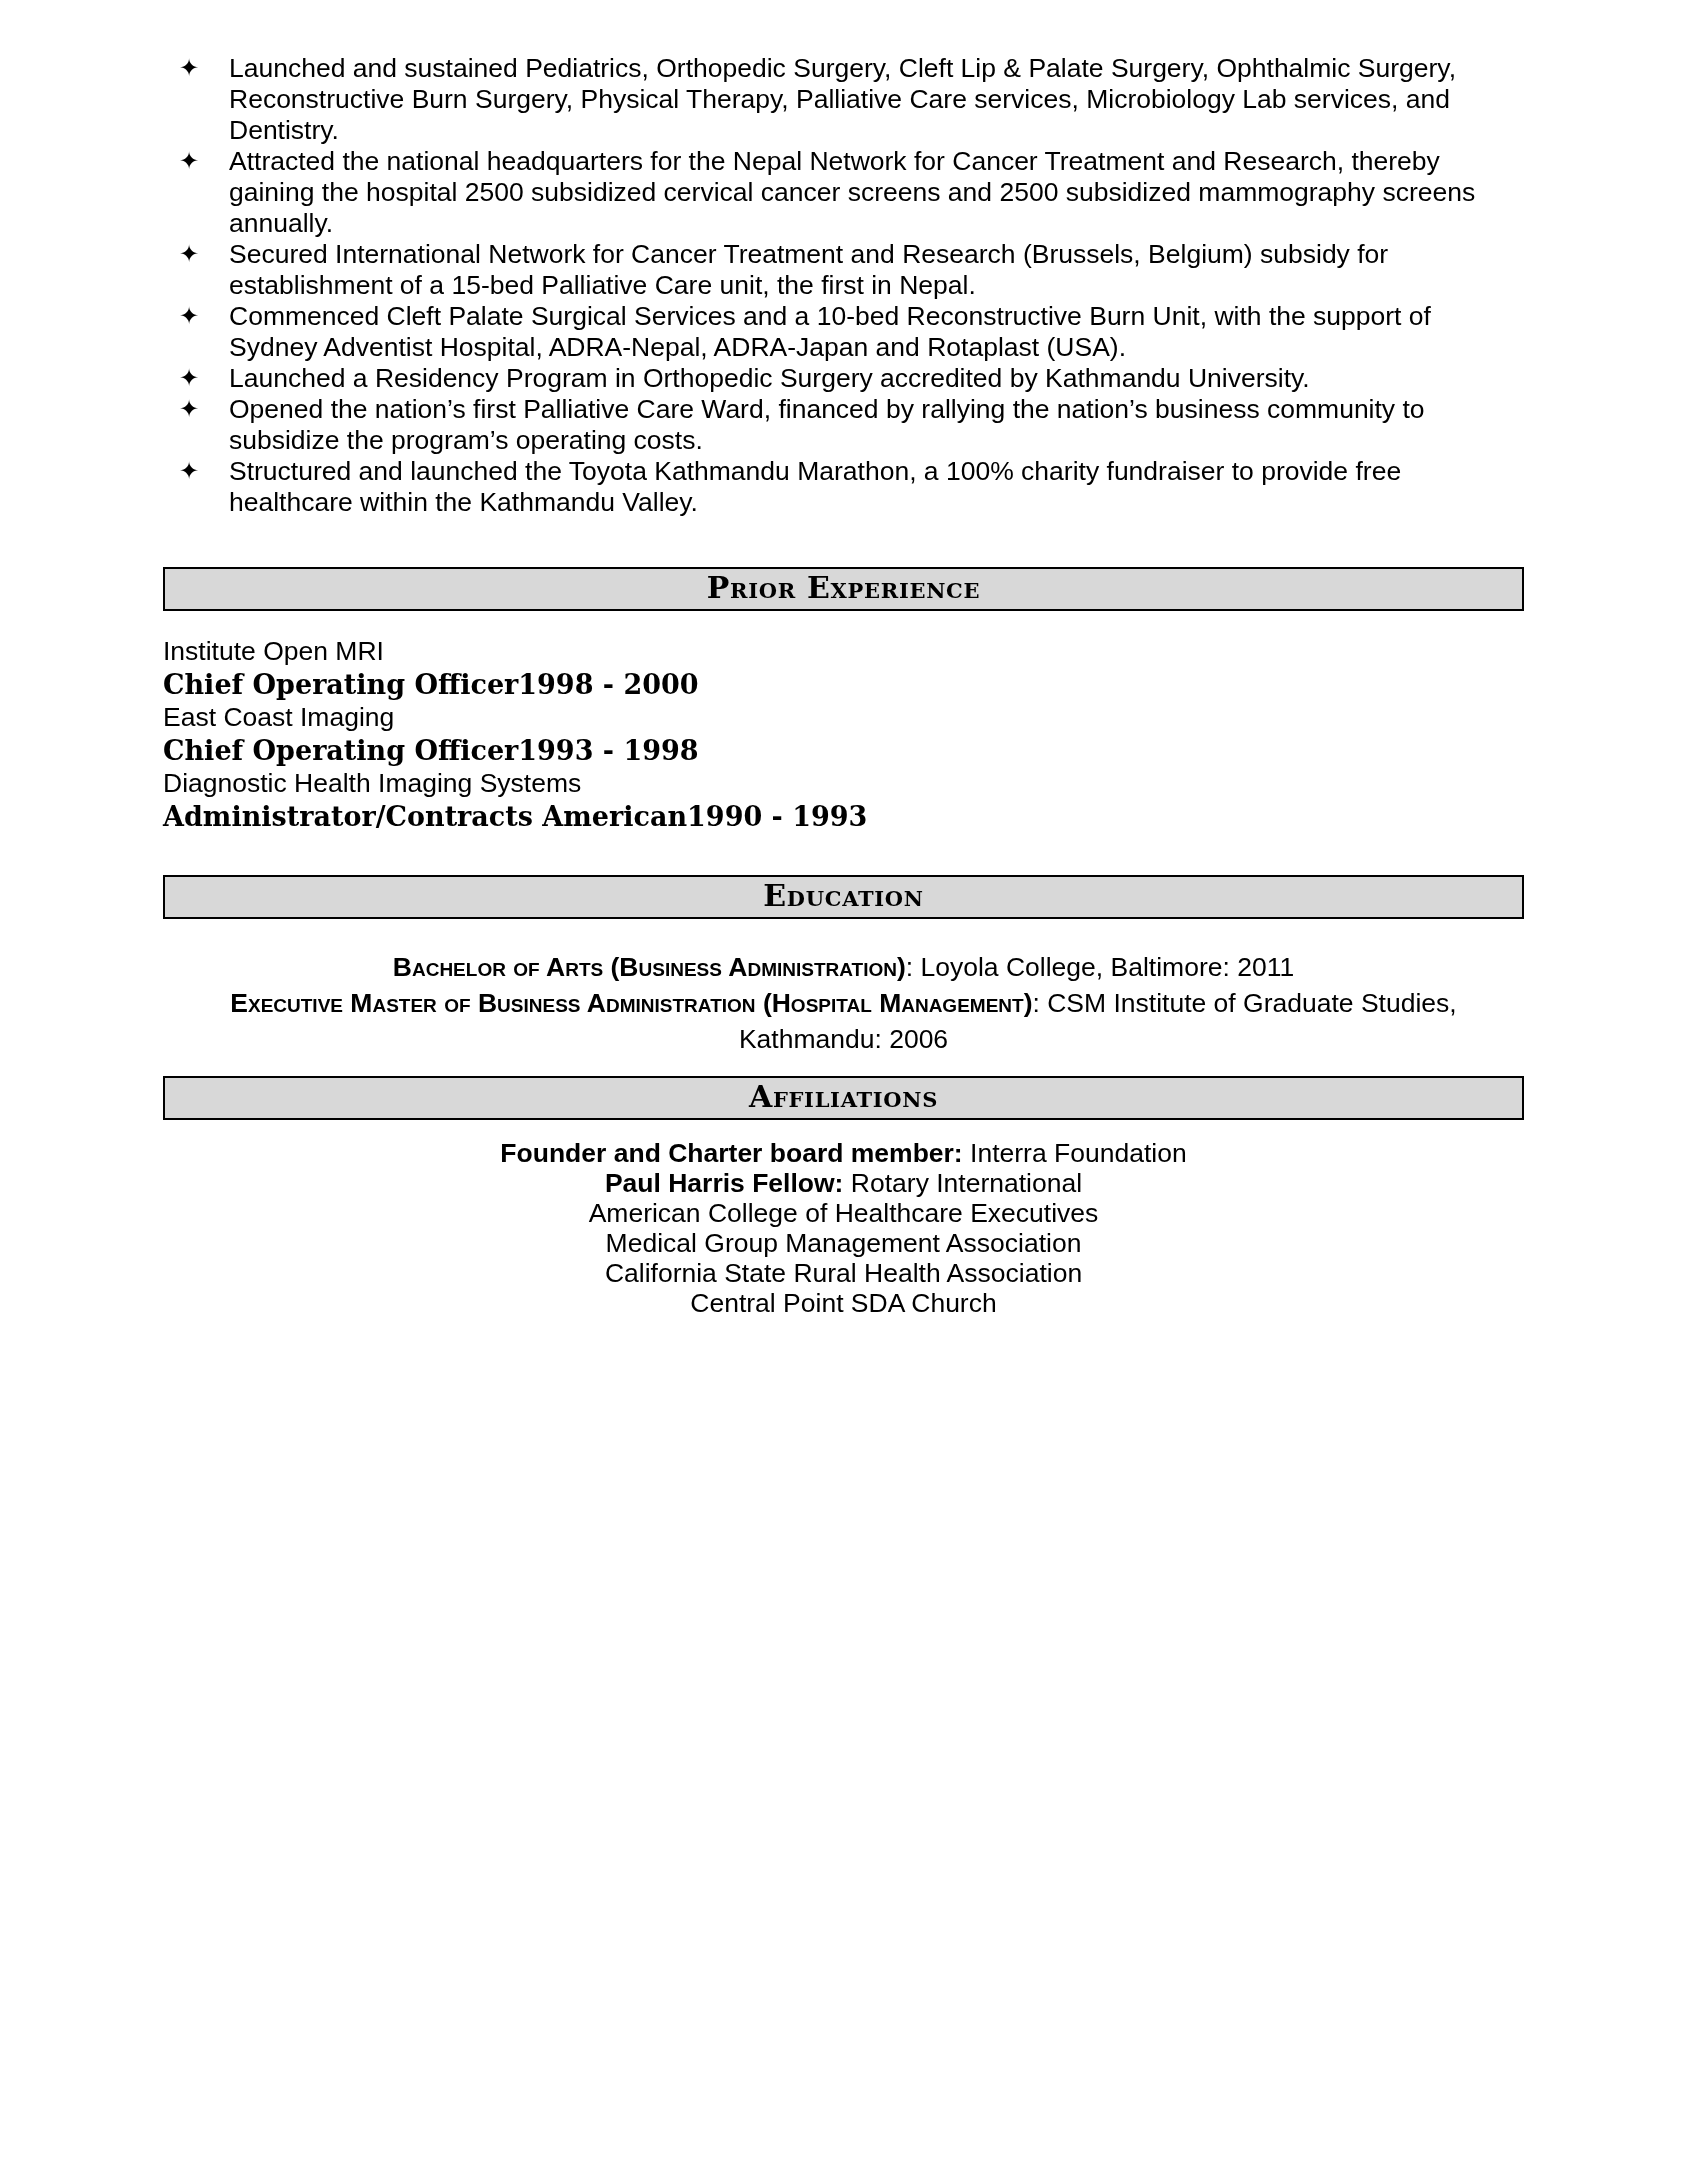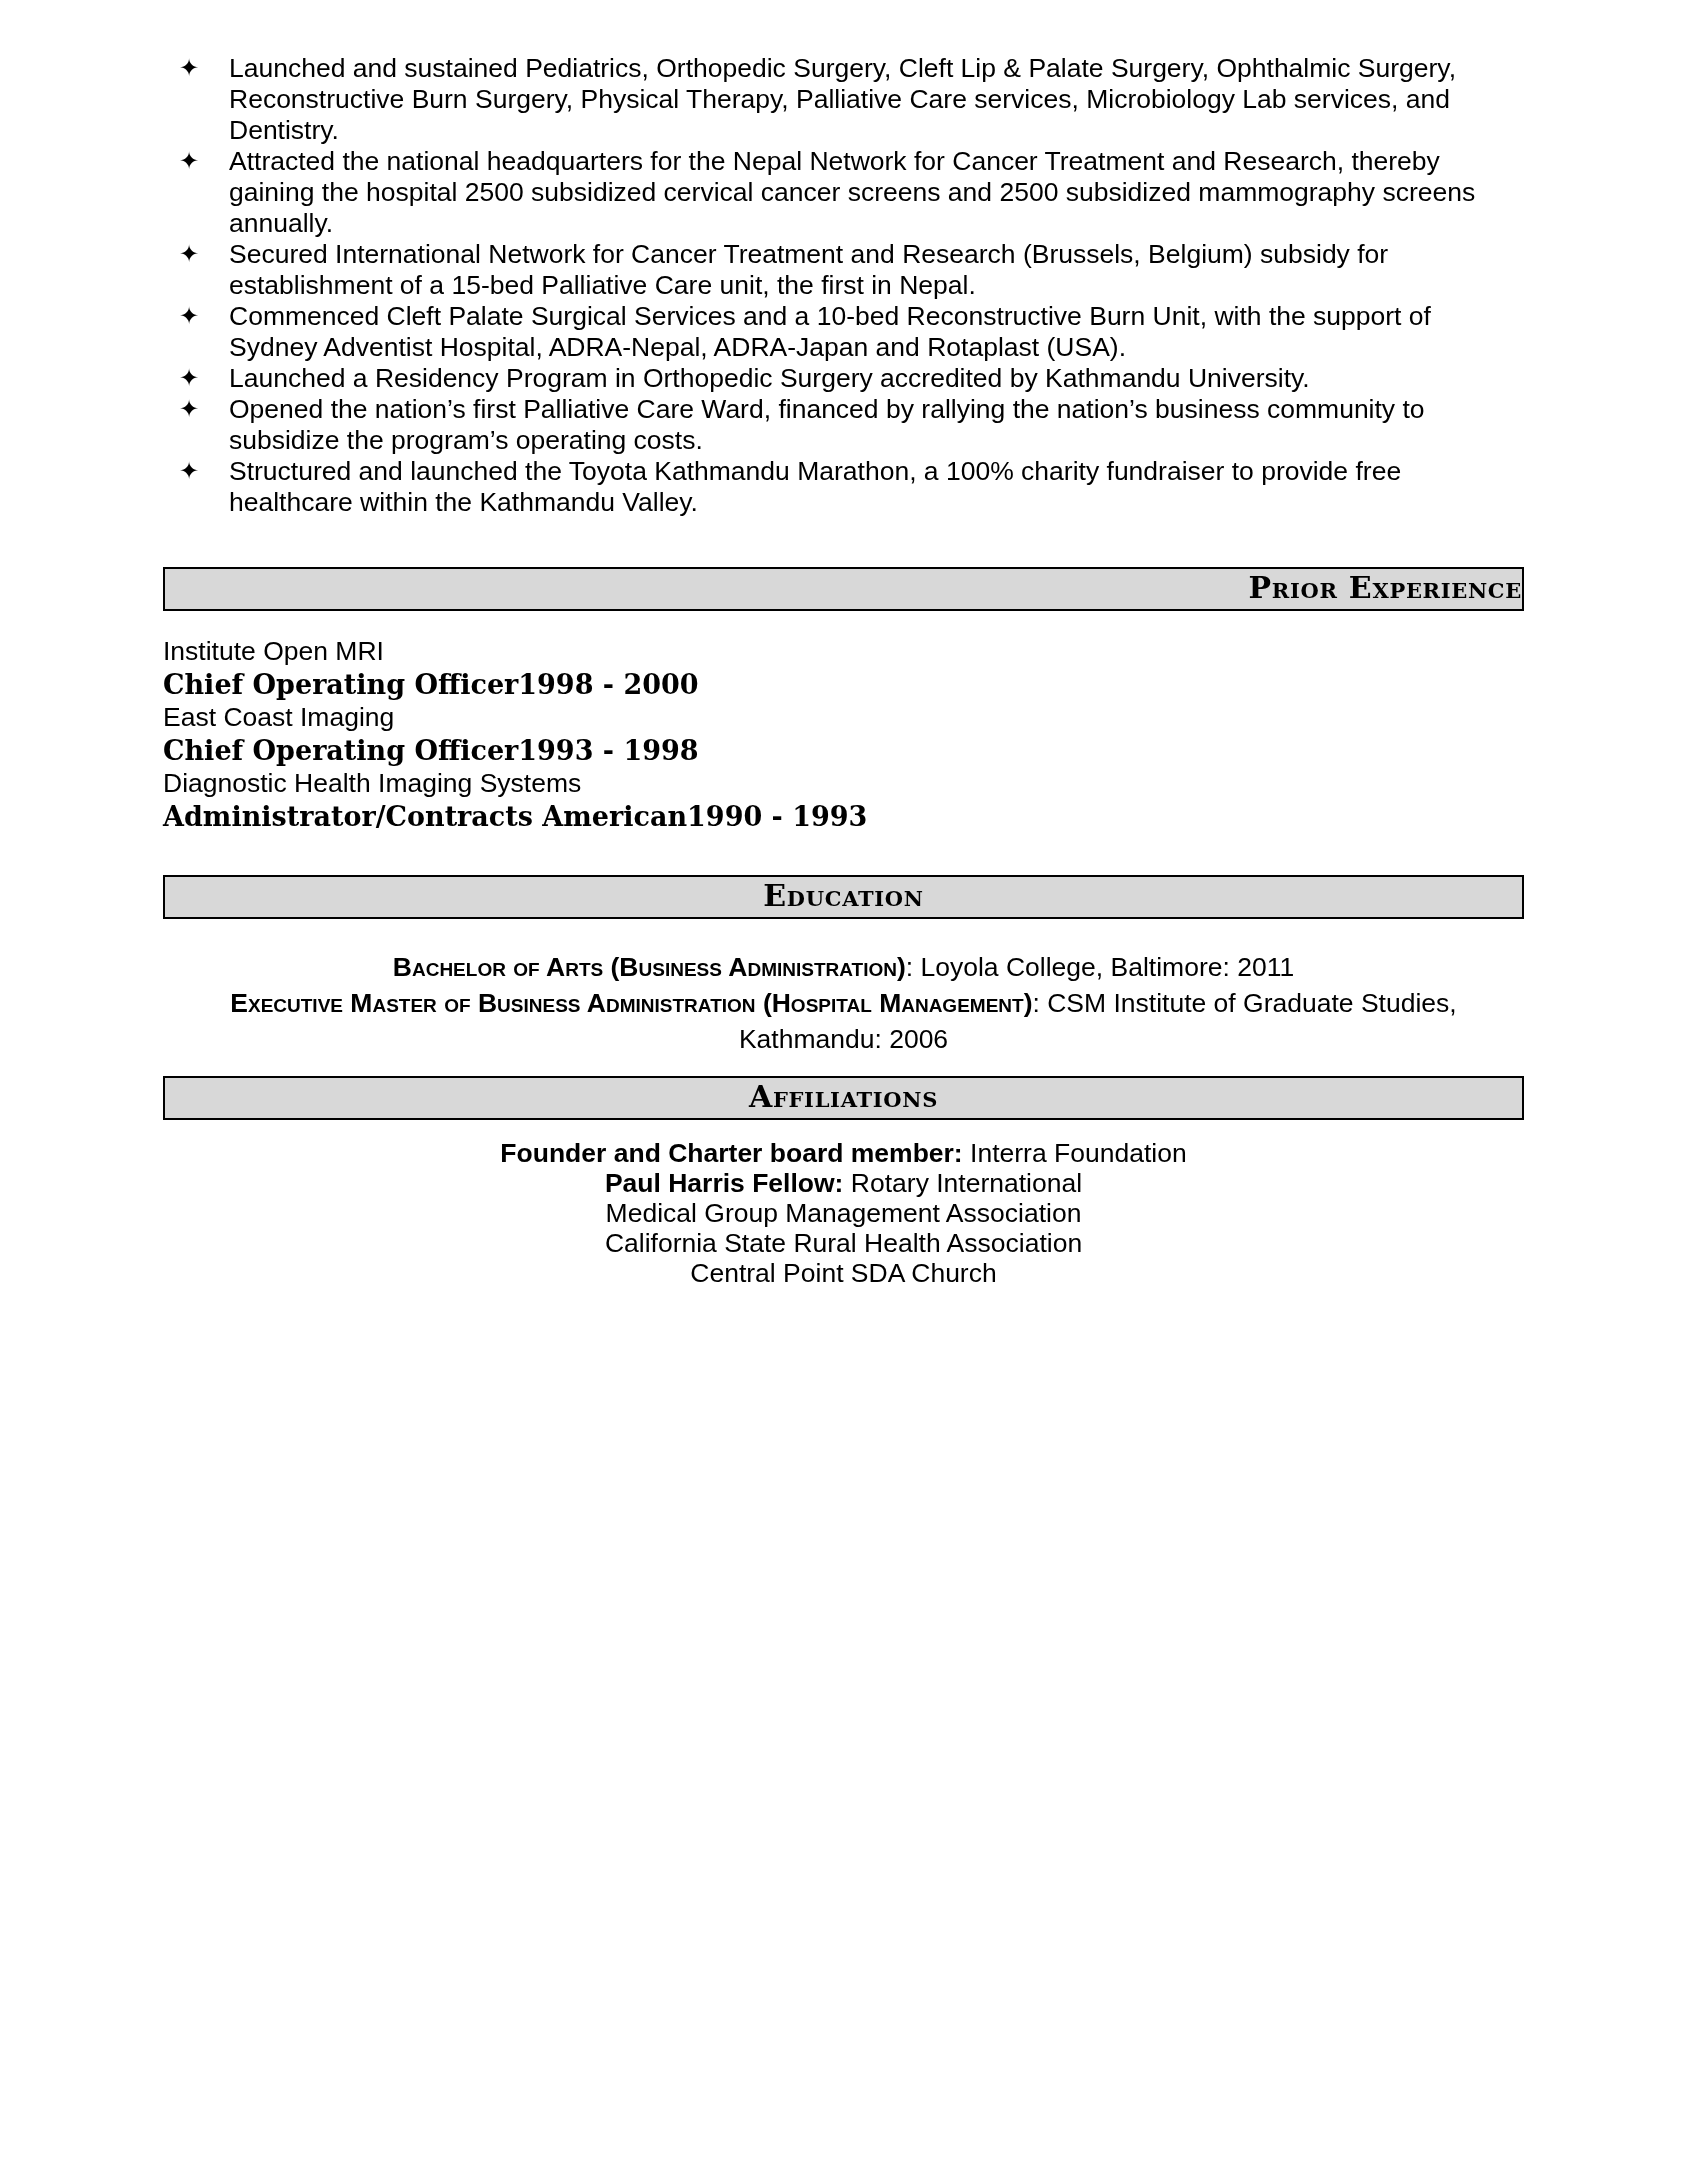--- a/index.html
+++ b/index.html
@@ -35,21 +35,21 @@
     border: 2.6px solid #000000;
     background: #d8d8d8;
     text-align: center;
     line-height: 38px;
     font-family: "DejaVu Serif", "Liberation Serif", serif;
     font-variant: small-caps;
     font-weight: bold;
     font-size: 30px;
     letter-spacing: 0.7px;
   }
-  .bar-prior { margin-top: 49px; text-align: right; }
+  .bar-prior { margin-top: 49px; }
   .bar-education { margin-top: 42px; }
   .bar-affiliations { margin-top: 19px; }
   .exp { margin-top: 24px; }
   .exp-row { line-height: 33px; height: 33px; }
   .exp-row.title-row {
     display: flex;
     align-items: baseline;
     padding-right: 30px;
   }
   .jtitle, .dates {
@@ -114,19 +114,20 @@
     <div class="edu-line"><span class="deg">Executive Master of Business Administration (Hospital Management)</span><span>: CSM Institute of Graduate Studies, Kathmandu: 2006</span></div>
   </div>
 
   <div class="bar bar-affiliations">
     <span>Affiliations</span>
   </div>
 
   <div class="aff">
     <div class="aff-line"><span class="aff-label">Founder and Charter board member:</span> <span>Interra Foundation</span></div>
     <div class="aff-line"><span class="aff-label">Paul Harris Fellow:</span> <span>Rotary International</span></div>
+    <div class="aff-line"> <span>American College of Healthcare Executives</span></div>
     <div class="aff-line"> <span>Medical Group Management Association</span></div>
     <div class="aff-line"> <span>California State Rural Health Association</span></div>
     <div class="aff-line"> <span>Central Point SDA Church</span></div>
   </div>
 
 </div>
 
 
 </body></html>

